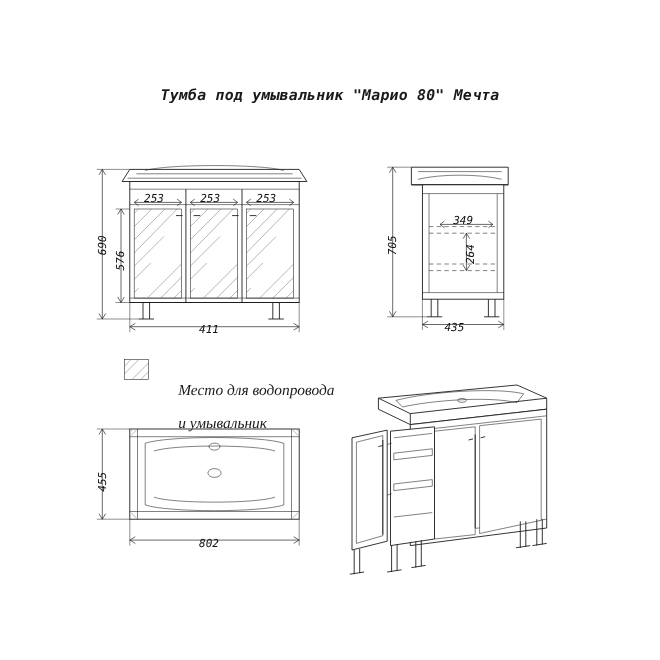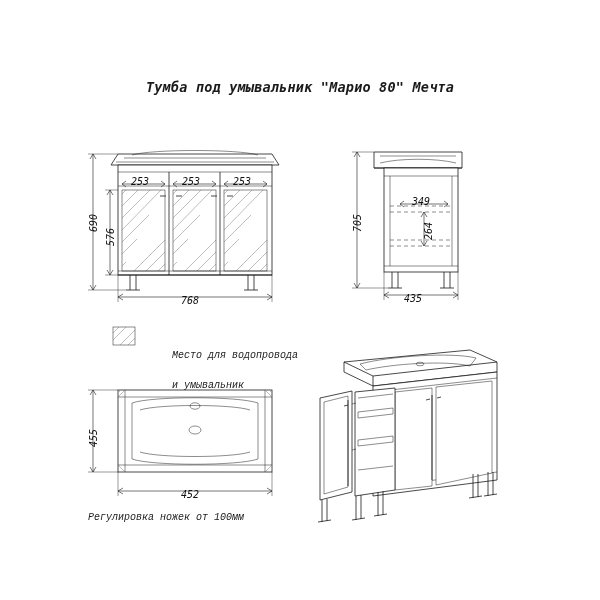--- a/index.html
+++ b/index.html
@@ -29,22 +29,22 @@
   .title-line {
     font-family: "DejaVu Sans Mono", "Liberation Mono", monospace;
     font-size: 13.5px;
     font-style: italic;
     font-weight: bold;
     letter-spacing: 0.2px;
     white-space: pre;
   }
   .note {
     position: absolute;
-    font-family: Liberation Mono, monospace;
-    font-size: 10px;
+    font-family: Liberation Serif, serif;
+    font-size: 14px;
     font-style: italic;
     white-space: pre;
     line-height: 15px;
   }
   .dim-label {
     position: absolute;
     font-family: "DejaVu Sans Mono", "Liberation Mono", monospace;
     font-size: 10px;
     font-style: italic;
     color: #111;
@@ -320,33 +320,32 @@
       <path class="ln" d="M488 472 L488 496 M493 472 L493 495"></path>
       <path class="ln" d="M484 496 L497 494"></path>
       <path class="ln" d="M322 500 L322 522 M327 499 L327 521"></path>
       <path class="ln" d="M318 522 L331 520"></path>
     </g>
 
   </svg>
 
   <div class="dim-label vert" style="left:88px; top:232px;">690</div>
   <div class="dim-label vert" style="left:105px; top:246px;">576</div>
-  <div class="dim-label" style="left:181px; top:295px;">768</div>
+  <div class="dim-label" style="left:181px; top:295px;">411</div>
   <div class="dim-label" style="left:131px; top:176px;">253</div>
   <div class="dim-label" style="left:182px; top:176px;">253</div>
   <div class="dim-label" style="left:233px; top:176px;">253</div>
 
   <div class="dim-label vert" style="left:352px; top:232px;">705</div>
   <div class="dim-label" style="left:412px; top:196px;font-style:italic;">349</div>
   <div class="dim-label vert" style="left:423px; top:240px;">264</div>
   <div class="dim-label" style="left:404px; top:293px;">435</div>
 
   <div class="dim-label vert" style="left:88px; top:447px;">455</div>
-  <div class="dim-label" style="left:181px; top:489px;">452</div>
+  <div class="dim-label" style="left:181px; top:489px;">802</div>
 
   <div class="note" style="left:148px; top:333px;">
     <span>Место для водопровода</span><br>
     <span>и умывальник</span>
   </div>
 
-  <div class="note" style="left:88px; top:510px;">Регулировка ножек от 100мм</div>
 
 </div>
 
 </body></html>

